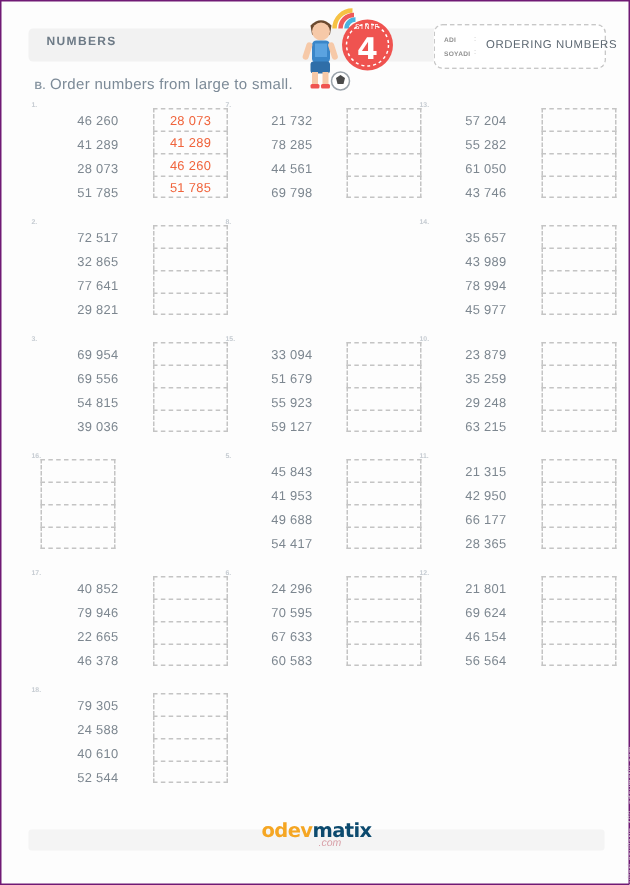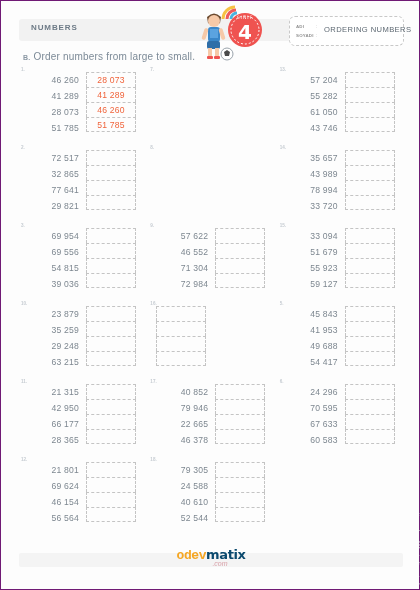--- a/index.html
+++ b/index.html
@@ -76,21 +76,21 @@
     grid-auto-rows:78px;
     column-gap:4px;
   }
   .prob{position:relative;}
   .prob-num{
     position:absolute;left:2px;top:0;
     font-size:4.6px;color:#c6ccd2;font-weight:bold;
   }
   .prob-body{
     position:absolute;left:8px;top:5px;
-    display:flex;gap:7px;
+    display:flex;gap:23px;
   }
   .given{
     display:flex;flex-direction:column;
     width:52px;
   }
   .given span{
     font-size:8.6px;color:#7d8790;
     text-align:right;
     line-height:16px;
     letter-spacing:.2px;
@@ -134,21 +134,21 @@
     background:#f4f4f4;border-radius:2px;
   }
   .logo{
     position:absolute;left:50%;top:0;transform:translateX(-50%);
     text-align:center;
   }
   .logo-main{
     font-size:13px;font-weight:bold;letter-spacing:-.4px;
     font-family:"DejaVu Sans", sans-serif;
   }
-  .logo-odev{color:#f5a623;font-family:Liberation Mono, monospace;}
+  .logo-odev{color:#f5a623;}
   .logo-matix{color:#0c4a6e;}
   .logo-com{
     font-size:7px;color:#d9a0a8;
     font-style:italic;
     margin-top:-3px;margin-left:18px;
   }
 </style>
 </head>
 <body>
 
@@ -219,20 +219,34 @@
           <div class="answer">
             <span>28 073</span>
             <span>41 289</span>
             <span>46 260</span>
             <span>51 785</span>
           </div>
         </div>
       </div>
       <div class="prob">
         <div class="prob-num">7.</div>
+        <div class="prob-body">
+          <div class="given">
+            <span>21 732</span>
+            <span>78 285</span>
+            <span>44 561</span>
+            <span>69 798</span>
+          </div>
+          <div class="answer">
+            <span></span>
+            <span></span>
+            <span></span>
+            <span></span>
+          </div>
+        </div>
       </div>
       <div class="prob">
         <div class="prob-num">13.</div>
         <div class="prob-body">
           <div class="given">
             <span>57 204</span>
             <span>55 282</span>
             <span>61 050</span>
             <span>43 746</span>
           </div>
@@ -264,55 +278,38 @@
       <div class="prob">
         <div class="prob-num">8.</div>
       </div>
       <div class="prob">
         <div class="prob-num">14.</div>
         <div class="prob-body">
           <div class="given">
             <span>35 657</span>
             <span>43 989</span>
             <span>78 994</span>
-            <span>33 720</span>
+            <span>45 977</span>
           </div>
           <div class="answer">
             <span></span>
             <span></span>
             <span></span>
             <span></span>
           </div>
         </div>
       </div>
       <div class="prob">
         <div class="prob-num">3.</div>
         <div class="prob-body">
           <div class="given">
             <span>69 954</span>
             <span>69 556</span>
             <span>54 815</span>
             <span>39 036</span>
-          </div>
-          <div class="answer">
-            <span></span>
-            <span></span>
-            <span></span>
-            <span></span>
-          </div>
-        </div>
-      </div>
-      <div class="prob">
-        <div class="prob-num">9.</div>
-        <div class="prob-body">
-          <div class="given">
-            <span>57 622</span>
-            <span>46 552</span>
-            <span>71 304</span>
-            <span>72 984</span>
           </div>
           <div class="answer">
             <span></span>
             <span></span>
             <span></span>
             <span></span>
           </div>
         </div>
       </div>
       <div class="prob">

